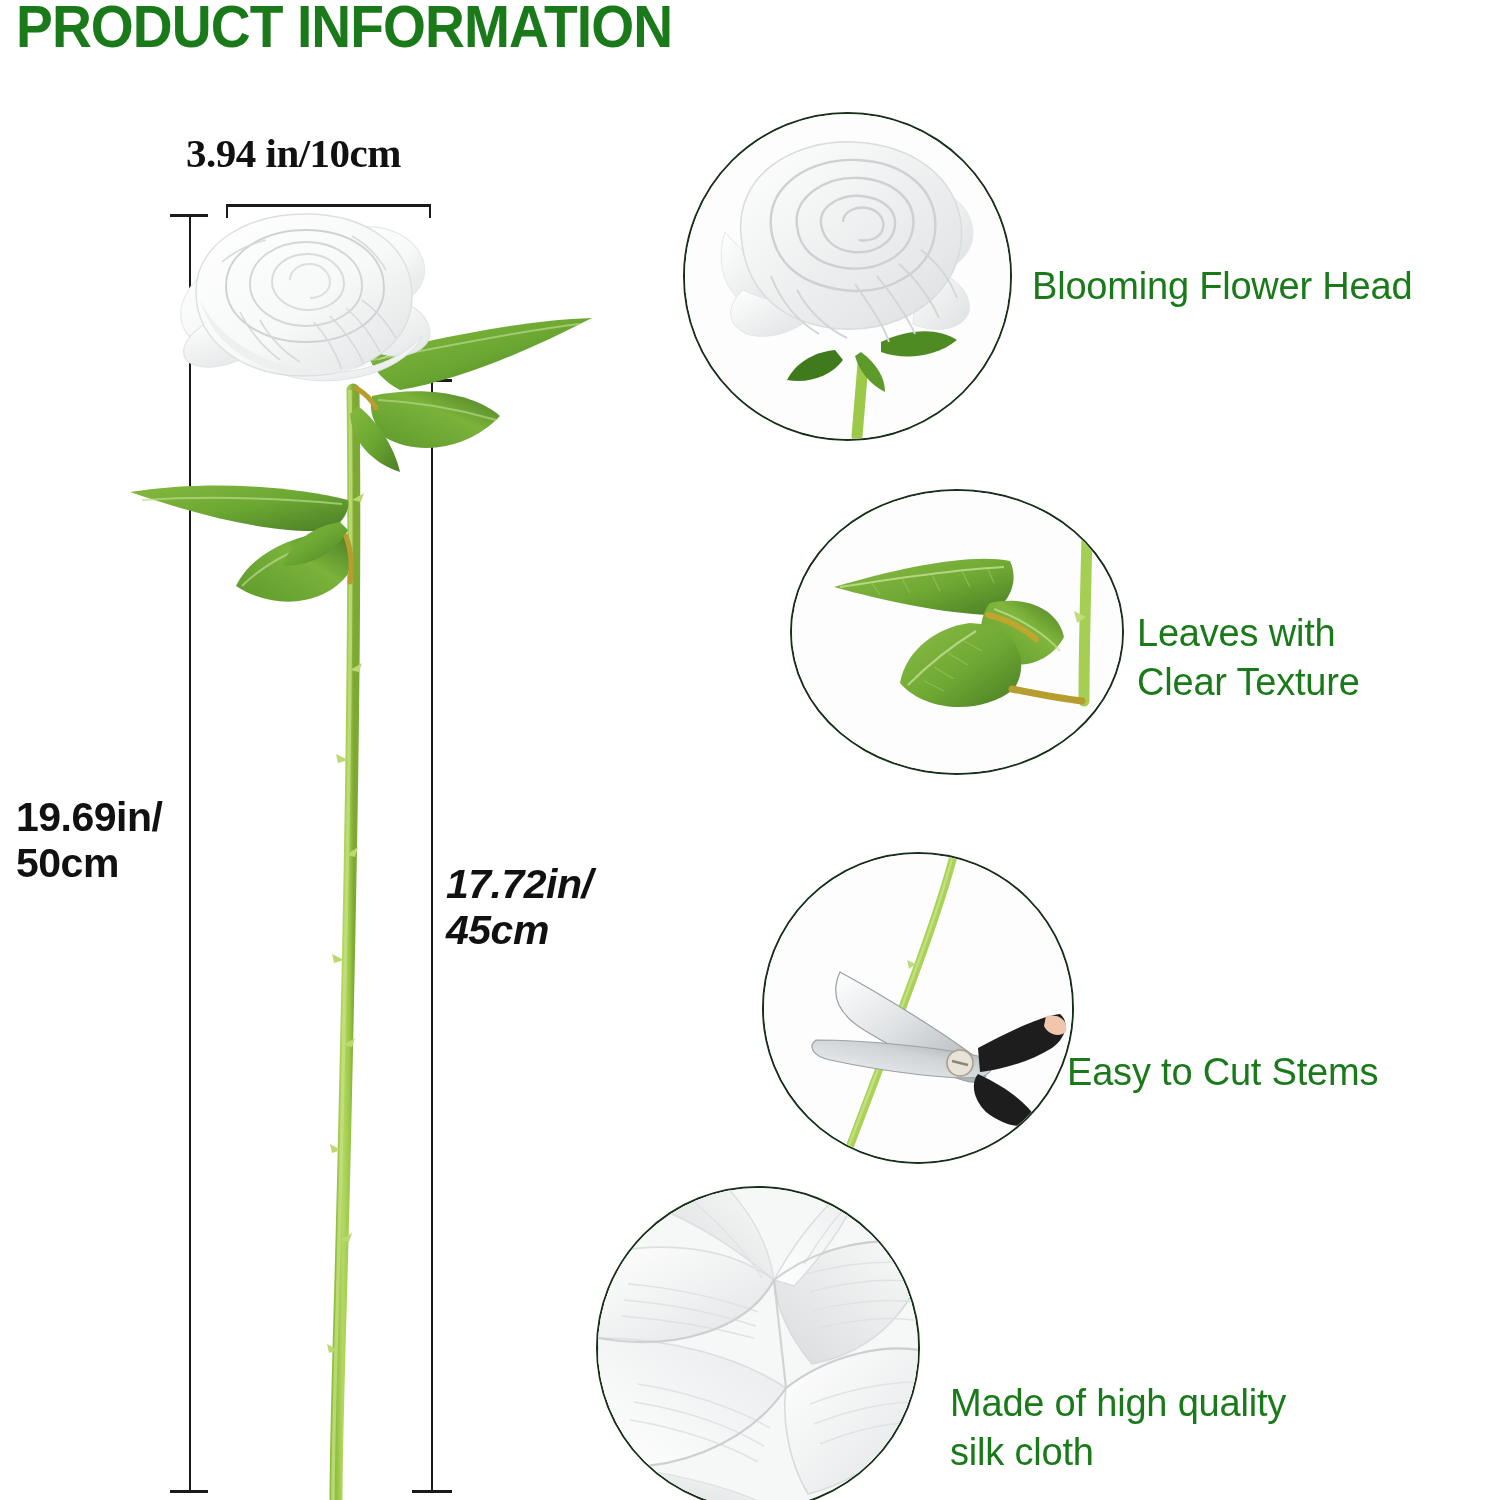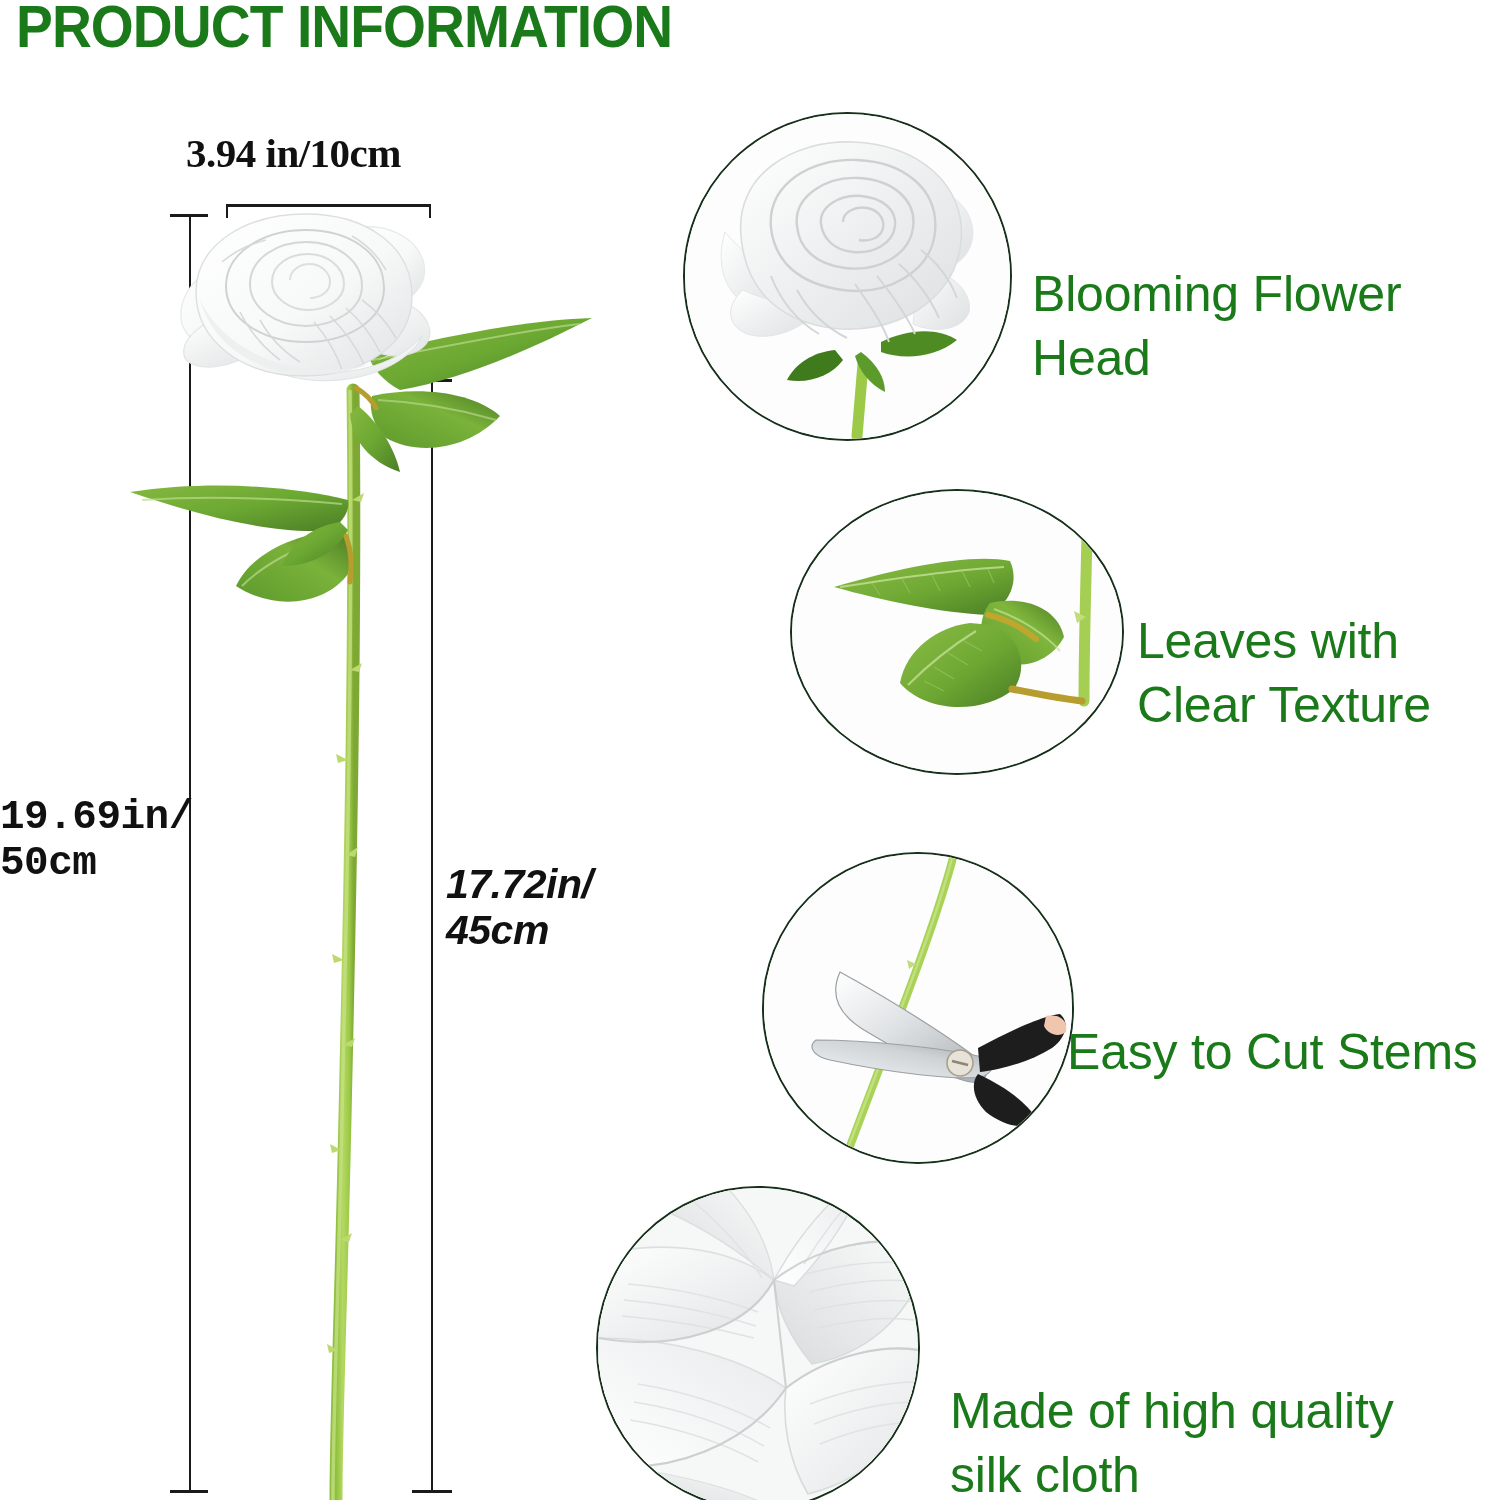--- a/index.html
+++ b/index.html
@@ -26,21 +26,21 @@
   
   .dim-text{
     color:#111111;
     font-size:41px;
     font-weight:600;
     line-height:1.12;
     white-space:pre-line;
     letter-spacing:-0.5px;
   }
   #dim-width-label{ left:186px; top:131px;font-family:Liberation Serif, serif; }
-  #dim-total-label{ left:0;   top:795px;font-family:Liberation Mono, monospace; }
+  #dim-total-label{ left:16px;   top:795px; }
   #dim-stem-label{  left:446px; top:862px;font-style:italic; }
 
   
   .rule{ background:#1a1a1a; }
   
   #rule-total-v{ left:189px; top:215px; width:2px; height:1278px; }
   #rule-total-tick-top{ left:170px; top:214px; width:38px; height:3px; }
   #rule-total-tick-bot{ left:170px; top:1490px; width:38px; height:3px; }
   
   #rule-stem-v{ left:431px; top:380px; width:2px; height:1113px; }
@@ -61,28 +61,28 @@
     background:#fcfcfc;
     overflow:hidden;
   }
   #callout-circle-flower{ left:683px; top:112px;  width:325px; height:325px; }
   #callout-circle-leaves{ left:790px; top:489px;  width:330px; height:282px; }
   #callout-circle-stems{  left:762px; top:852px;  width:308px; height:308px; }
   #callout-circle-silk{   left:596px; top:1186px; width:320px; height:320px; }
 
   .callout-label{
     color:#1a7a1a;
-    font-size:50px;
+    font-size:38px;
     line-height:1.28;
     white-space:pre-line;
     letter-spacing:-0.2px;
   }
   #callout-label-flower{ left:1032px; top:262px;  }
   #callout-label-leaves{ left:1137px; top:609px;  }
-  #callout-label-stems{  left:1067px; top:1020px;text-align:center; }
+  #callout-label-stems{  left:1067px; top:1048px;text-align:center; }
   #callout-label-silk{   left:950px;  top:1337px;margin-top:42px; }
 </style>
 </head>
 <body>
 
 <div class="abs" id="page-title">PRODUCT INFORMATION</div>
 
 <div class="abs rule" id="rule-total-v"></div>
 <div class="abs rule" id="rule-total-tick-top"></div>
 <div class="abs rule" id="rule-total-tick-bot"></div>

